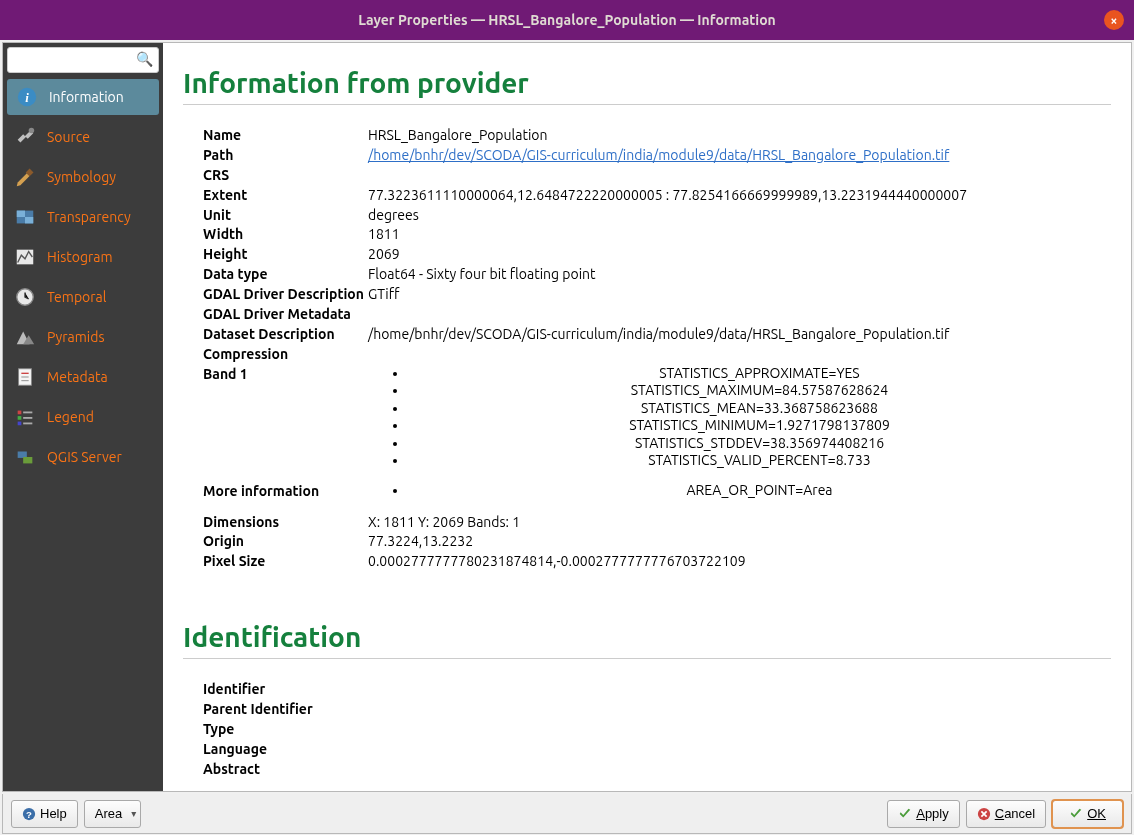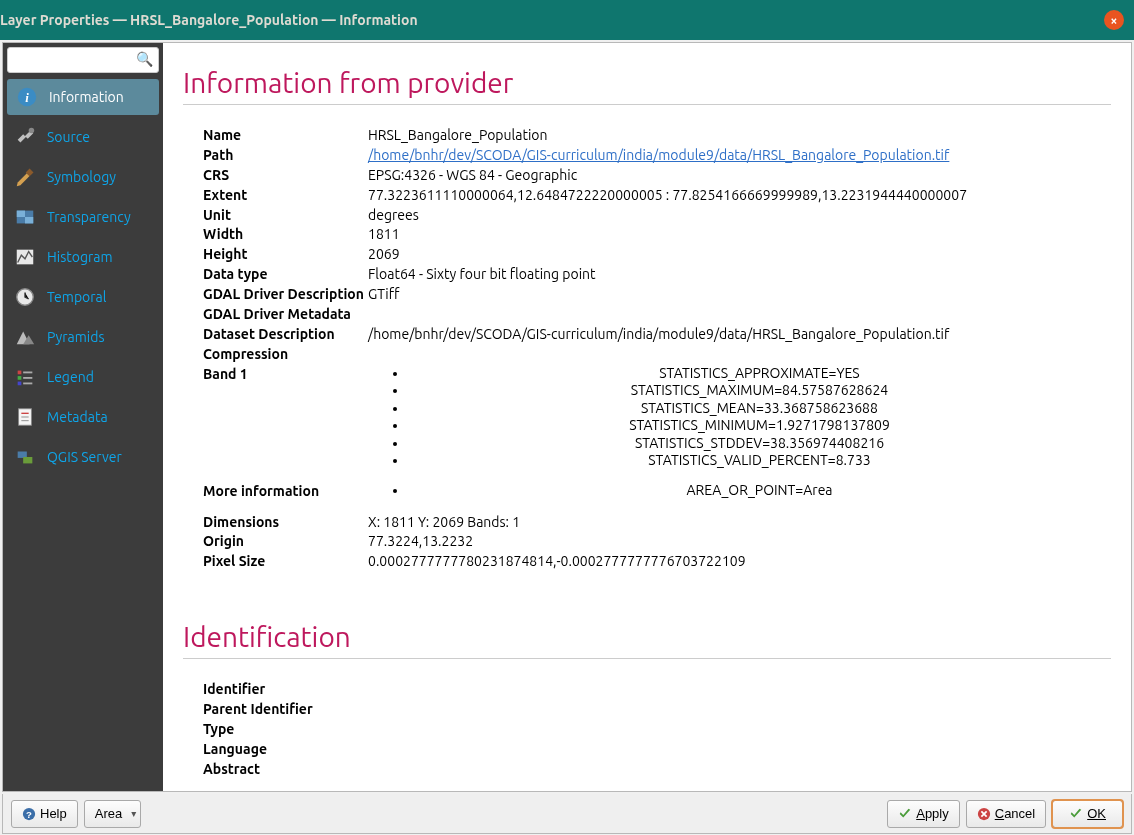--- a/index.html
+++ b/index.html
@@ -1,32 +1,32 @@
 <!DOCTYPE html>
 <html><head>
 <meta charset="utf-8">
 <style>
 * { box-sizing: border-box; margin: 0; padding: 0; }
 body { font-family: "Ubuntu", "Segoe UI", Arial, sans-serif; font-size: 14px; background: #f0f0f0; width: 1134px; height: 835px; overflow: hidden; }
-.titlebar { background: #0f766e; color: #dfdbd2; height: 40px; display: flex; align-items: center; justify-content: flex-start; position: relative; }
+.titlebar { background: #701a75; color: #dfdbd2; height: 40px; display: flex; align-items: center; justify-content: center; position: relative; }
 .titlebar-text { font-weight: bold; font-size: 14px; }
 .close-btn { position: absolute; right: 10px; top: 10px; width: 20px; height: 20px; border-radius: 50%; background: #e95420; display: flex; align-items: center; justify-content: center; cursor: pointer; color: #fff; font-size: 12px; font-weight: bold; }
 .main { display: flex; height: 750px; background: #efefef; border: 1px solid #b8b8b8; margin: 2px; }
 .sidebar { width: 160px; background: #3c3c3c; display: flex; flex-direction: column; }
 .search-box { background: #fff; margin: 4px; padding: 4px 22px 4px 6px; border: 1px solid #ccc; border-radius: 3px; height: 26px; position: relative; }
 .search-icon { position: absolute; right: 4px; top: 3px; font-size: 14px; color: #888; }
-.nav-item { display: flex; align-items: center; padding: 8px 10px; color: #0ea5e9; cursor: pointer; gap: 10px; font-size: 14px; }
+.nav-item { display: flex; align-items: center; padding: 8px 10px; color: #f97316; cursor: pointer; gap: 10px; font-size: 14px; }
 .nav-item.active { background: #5c8a9c; color: #fff; border-radius: 3px; margin: 2px 4px; padding: 6px 8px; }
 .nav-icon { width: 24px; height: 24px; display: flex; align-items: center; justify-content: center; flex-shrink: 0; }
 .nav-icon svg { width: 22px; height: 22px; }
 .content { flex: 1; background: #fff; overflow-y: scroll; padding: 14px 20px; position: relative; }
 .content::-webkit-scrollbar { width: 14px; }
 .content::-webkit-scrollbar-track { background: #efefef; }
 .content::-webkit-scrollbar-thumb { background: #b8b8b8; border-radius: 2px; }
-h1 { color: #be185d; font-weight: normal; font-size: 28px; margin: 10px 0 6px 0; }
+h1 { color: #15803d; font-weight: bold; font-size: 28px; margin: 10px 0 6px 0; }
 hr { border: none; border-top: 1px solid #ccc; margin-bottom: 14px; }
 .info-grid { padding-left: 20px; margin-top: 21px; }
 .info-row { display: flex; margin-bottom: 1px; align-items: flex-start; }
 .info-label { width: 165px; font-weight: bold; flex-shrink: 0; line-height: 1.35; }
 .info-value { flex: 1; line-height: 1.35; }
 .link { color: #2e6fc7; text-decoration: underline; cursor: pointer; }
 ul { list-style: disc; padding-left: 40px; text-align: center; }
 li { line-height: 1.25; }
 .footer { height: 40px; display: flex; align-items: center; padding: 4px 8px; gap: 6px; background: #efefef; border: 1px solid #b8b8b8; border-top: none; margin: 0 2px; }
 .btn { background: linear-gradient(#fdfdfd, #e9e9e9); border: 1px solid #a9a9a9; border-radius: 3px; padding: 4px 10px; cursor: pointer; display: flex; align-items: center; gap: 4px; font-size: 13px; height: 28px; }
@@ -111,44 +111,44 @@
         <svg viewBox="0 0 24 24">
             <path fill="#bbb" d="M3 20 L10 6 L17 20 Z"></path>
             <path fill="#888" d="M10 20 L16 10 L22 20 Z"></path>
           </svg>
       </span>
       <span>Pyramids</span>
     </div>
     <div class="nav-item">
       <span class="nav-icon">
         <svg viewBox="0 0 24 24">
+            <rect x="5" y="3" width="14" height="18" fill="#f5f5f5" stroke="#888"></rect>
+            <line x1="8" y1="8" x2="16" y2="8" stroke="#c44" stroke-width="1.5"></line>
+            <line x1="8" y1="12" x2="16" y2="12" stroke="#888"></line>
+            <line x1="8" y1="16" x2="16" y2="16" stroke="#888"></line>
+          </svg>
+      </span>
+      <span>Metadata</span>
+    </div>
+    <div class="nav-item">
+      <span class="nav-icon">
+        <svg viewBox="0 0 24 24">
             <rect x="4" y="5" width="4" height="4" fill="#c44"></rect>
             <rect x="4" y="11" width="4" height="4" fill="#4a4"></rect>
             <rect x="4" y="17" width="4" height="4" fill="#44c"></rect>
             <line x1="10" y1="7" x2="20" y2="7" stroke="#aaa" stroke-width="2"></line>
             <line x1="10" y1="13" x2="20" y2="13" stroke="#aaa" stroke-width="2"></line>
             <line x1="10" y1="19" x2="20" y2="19" stroke="#aaa" stroke-width="2"></line>
           </svg>
       </span>
       <span>Legend</span>
     </div>
     <div class="nav-item">
       <span class="nav-icon">
         <svg viewBox="0 0 24 24">
-            <rect x="5" y="3" width="14" height="18" fill="#f5f5f5" stroke="#888"></rect>
-            <line x1="8" y1="8" x2="16" y2="8" stroke="#c44" stroke-width="1.5"></line>
-            <line x1="8" y1="12" x2="16" y2="12" stroke="#888"></line>
-            <line x1="8" y1="16" x2="16" y2="16" stroke="#888"></line>
-          </svg>
-      </span>
-      <span>Metadata</span>
-    </div>
-    <div class="nav-item">
-      <span class="nav-icon">
-        <svg viewBox="0 0 24 24">
             <rect x="4" y="6" width="10" height="7" fill="#4a7ca8"></rect>
             <rect x="10" y="12" width="10" height="7" fill="#6a9c3a"></rect>
           </svg>
       </span>
       <span>QGIS Server</span>
     </div>
   </div>
 
   <div class="content">
     <h1>Information from provider</h1>
@@ -157,21 +157,20 @@
       <div class="info-row">
           <div class="info-label">Name</div>
           <div class="info-value">HRSL_Bangalore_Population</div>
         </div>
       <div class="info-row">
           <div class="info-label">Path</div>
           <div class="info-value"><span class="link">/home/bnhr/dev/SCODA/GIS-curriculum/india/module9/data/HRSL_Bangalore_Population.tif</span></div>
         </div>
       <div class="info-row">
           <div class="info-label">CRS</div>
-          <div class="info-value">EPSG:4326 - WGS 84 - Geographic</div>
         </div>
       <div class="info-row">
           <div class="info-label">Extent</div>
           <div class="info-value">77.3223611110000064,12.6484722220000005 : 77.8254166669999989,13.2231944440000007</div>
         </div>
       <div class="info-row">
           <div class="info-label">Unit</div>
           <div class="info-value">degrees</div>
         </div>
       <div class="info-row">

